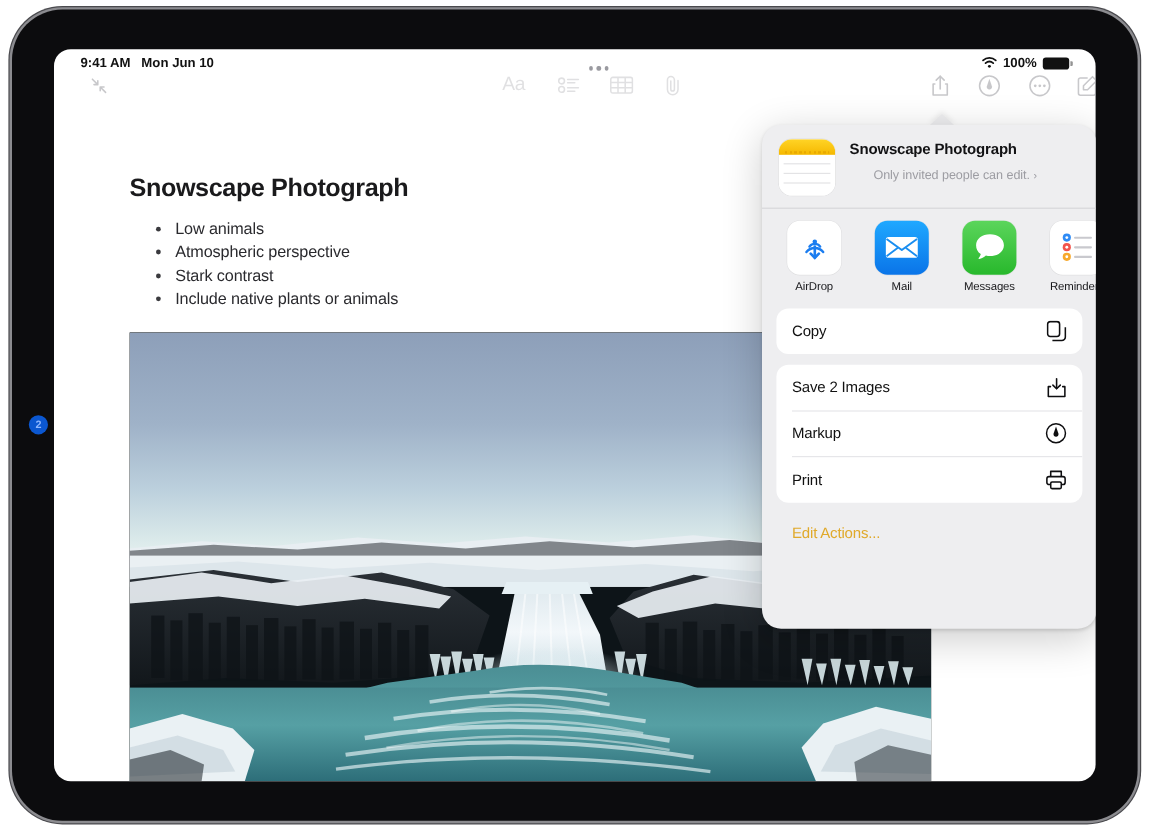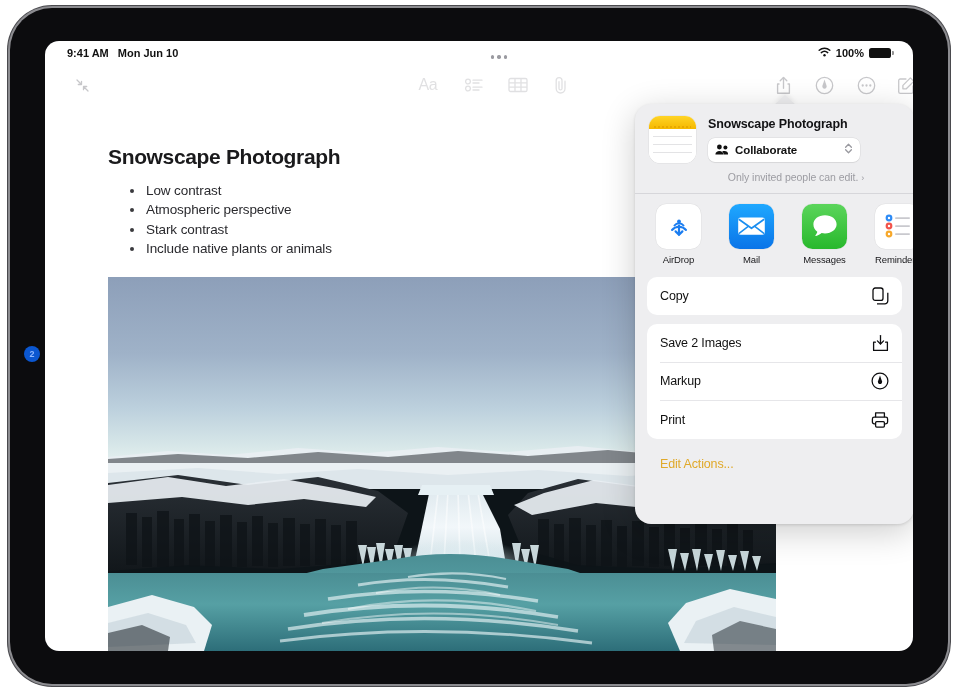--- a/index.html
+++ b/index.html
@@ -45,21 +45,21 @@
 
   
   #multitask{
     position:absolute; left:434px; top:8px; width:40px; height:16px;
     display:flex; align-items:center; justify-content:center; gap:3px; z-index:40;
   }
   #multitask i{ width:3.4px; height:3.4px; border-radius:50%; background:#9a9aa0; display:block; }
 
   
   #toolbar{
-    position:absolute; left:0; top:24px; width:868px; height:40px; z-index:35;
+    position:absolute; left:0; top:10px; width:868px; height:40px; z-index:35;
   }
   .tb-icon{
     position:absolute; top:5px; width:30px; height:30px;
     display:flex; align-items:center; justify-content:center;
   }
   .tb-dim svg, .tb-dim span{ opacity:.30; }
   .tb-dim{ color:#9b9ba0; }
   .tb-on{ color:#9b9ba0; opacity:.55; }
 
   #btn-collapse{ left:22px; }
@@ -277,21 +277,21 @@
           <path d="M13.4 1.9l3.4 3.4-7.5 7.5H5.9V9.4z"></path>
         </svg>
       </div>
     </div>
 
     <div id="note">
 
       <div id="note-title">Snowscape Photograph</div>
 
       <div id="bullets">
-        <div class="bullet">Low contrast</div>
+        <div class="bullet">Low animals</div>
         <div class="bullet">Atmospheric perspective</div>
         <div class="bullet">Stark contrast</div>
         <div class="bullet">Include native plants or animals</div>
       </div>
 
       <div id="photo">
         <svg viewBox="0 0 668 374" preserveAspectRatio="xMidYMid slice">
           <defs>
             <linearGradient id="sky" x1="0" y1="0" x2="0" y2="1">
               <stop offset="0" stop-color="#8d9fb9"></stop>
@@ -445,37 +445,20 @@
           <div class="lines">
             <i></i>
               <i></i>
               <i></i>
           </div>
         </div>
 
         <div id="head-right">
           <div id="sheet-title">Snowscape Photograph</div>
 
-          <div id="collab-btn">
-            <span>
-              <svg width="14" height="11" viewBox="0 0 14 11" fill="#111">
-                <circle cx="4.4" cy="3" r="2.4"></circle>
-                  <circle cx="10.4" cy="3.4" r="2"></circle>
-                <path d="M0.4 10.6c0-2.3 1.8-3.6 4-3.6s4 1.3 4 3.6z"></path>
-                <path d="M8.6 10.6c0-1.6-.6-2.6-1.5-3.2.8-.4 1.6-.5 2.4-.5 2 0 3.6 1.1 3.6 3.1 0 .3-.1.6-.4.6z"></path>
-              </svg>
-            </span>
-            <span id="collab-label">Collaborate</span>
-            <span id="collab-chev">
-              <svg width="9" height="13" viewBox="0 0 9 13" fill="none" stroke="currentColor" stroke-width="1.3" stroke-linecap="round" stroke-linejoin="round">
-                <path d="M1.6 5.2L4.5 2.2l2.9 3"></path>
-                  <path d="M1.6 7.8l2.9 3 2.9-3"></path>
-              </svg>
-            </span>
-          </div>
 
           <div id="collab-note">
             <span>Only invited people can edit.</span>
             <span class="chev">›</span>
           </div>
         </div>
       </div>
 
       <div class="sep"></div>
 

